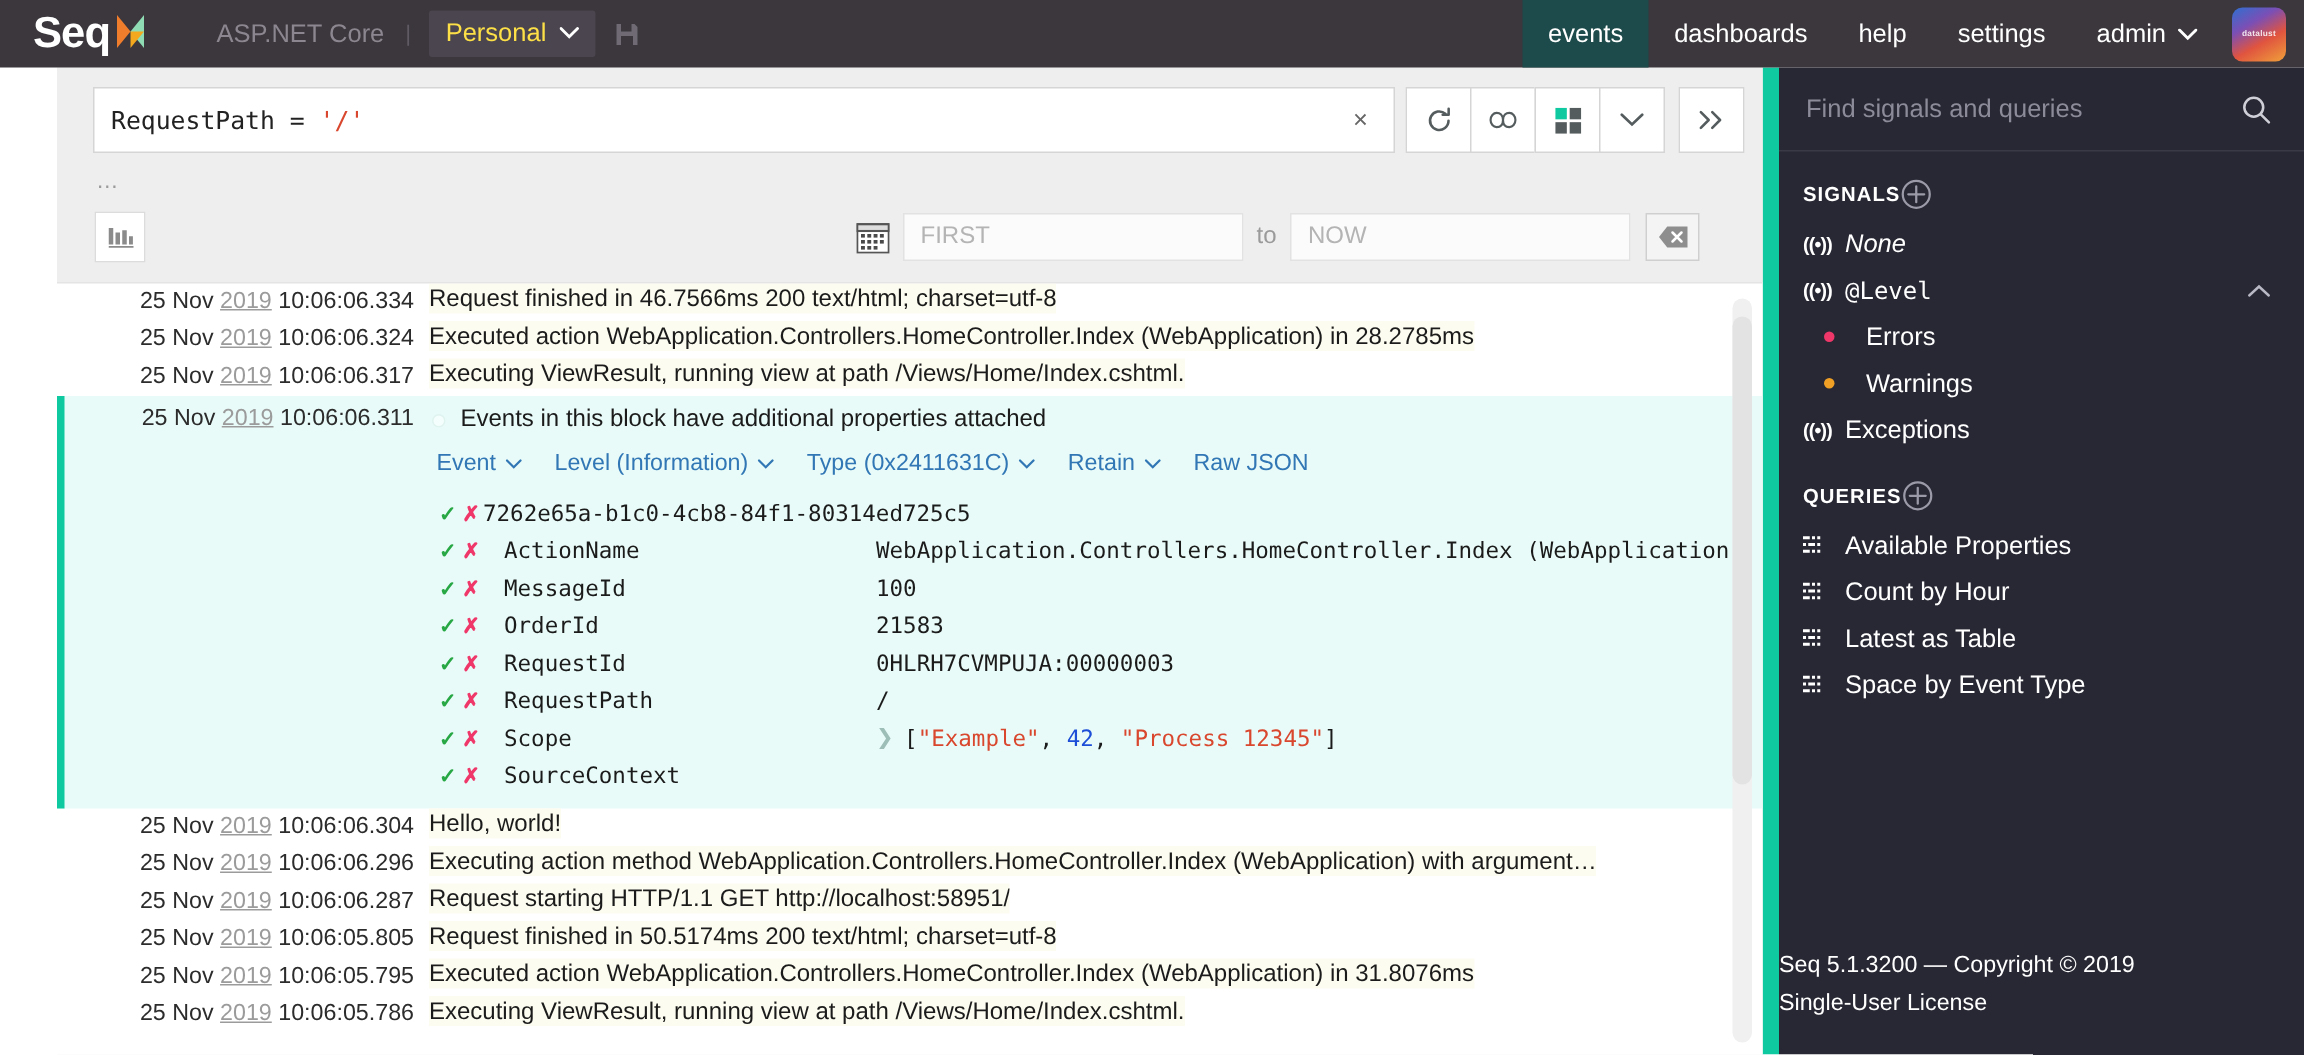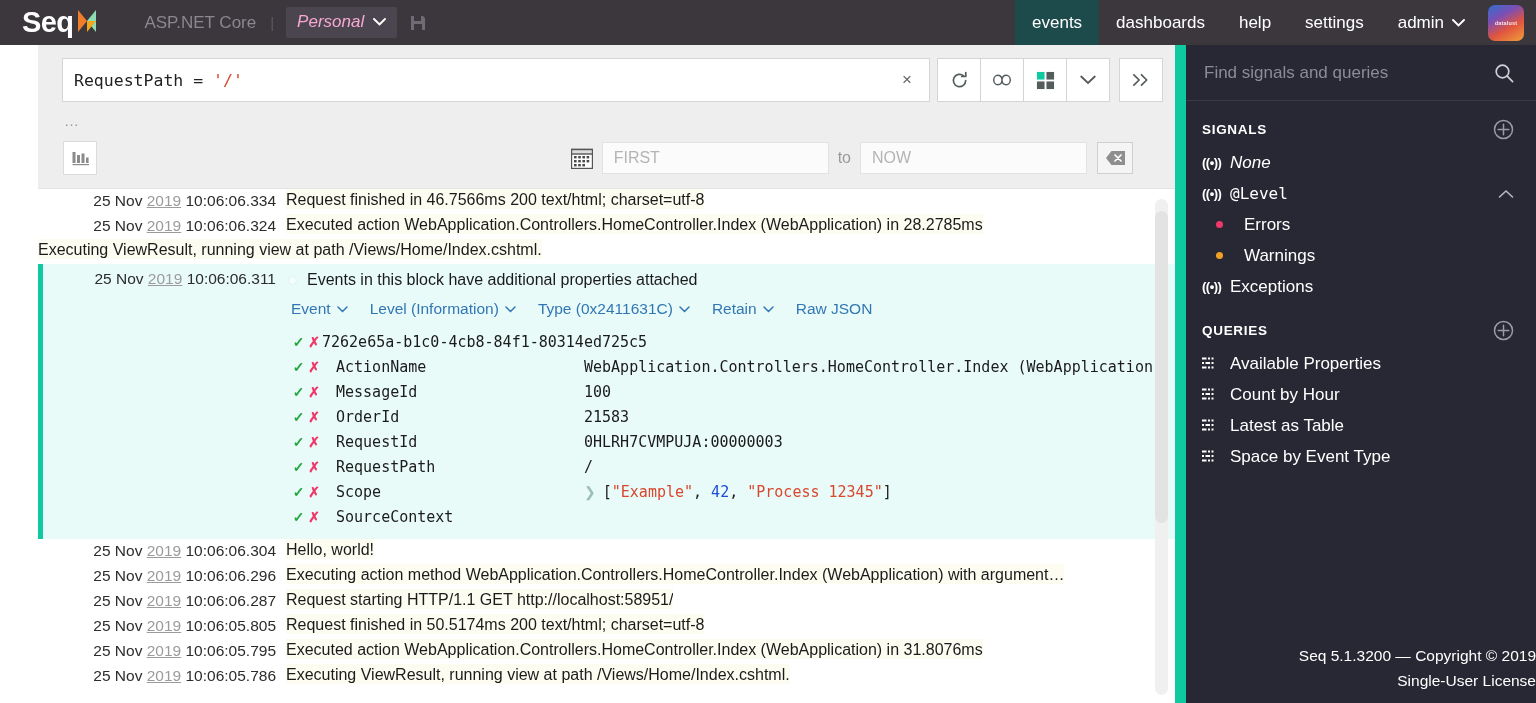--- a/index.html
+++ b/index.html
@@ -46,23 +46,23 @@
     position: absolute; left: 9px; top: 11px;
     width: 0; height: 0;
     border-left: 9px solid #f4a81d;
     border-top: 0 solid transparent;
     border-bottom: 11px solid transparent;
   }
   .nav-ctx { display: flex; align-items: center; margin-left: 48px; gap: 0; }
   .ctx-app { color: #8b868f; font-size: 17px; padding-right: 14px; }
   .ctx-sep { color: #5f5a63; font-size: 15px; padding-right: 12px; }
   .ctx-personal {
-    background: #4a454e; color: #f9a8d4; font-size: 17px;
+    background: #4a454e; color: #fde047; font-size: 17px;
     padding: 5px 11px 6px 11px; border-radius: 2px;
-    display: flex; align-items: center; gap: 9px; cursor: pointer; font-style: italic;
+    display: flex; align-items: center; gap: 9px; cursor: pointer;
   }
   .ctx-save { color: #6f6a74; margin-left: 13px; display: flex; align-items: center; cursor: pointer; }
 
   .nav-right { margin-left: auto; display: flex; align-items: stretch; }
   .nav-item {
     display: flex; align-items: center; padding: 0 17px;
     color: #ffffff; font-size: 17px; cursor: pointer;
     text-decoration: none;
   }
   .nav-item.active { background: #1d4a4a; }
@@ -221,41 +221,41 @@
     padding: 0 22px 0 16px; border-bottom: 1px solid #3a3a46;
   }
   .side-search input {
     flex: 1; background: transparent; border: none; outline: none;
     color: #ffffff; font-size: 17px; font-family: "Liberation Sans", sans-serif;
   }
   .side-search input::placeholder { color: #8b8b99; }
   .search-ico { color: #cfcfd8; display: flex; align-items: center; cursor: pointer; }
 
   .side-sec-head {
-    display: flex; align-items: center; justify-content: space-between;
+    display: flex; align-items: center; 
     padding: 18px 22px 7px 16px;
   }
   .side-sec-title { font-size: 13.5px; font-weight: bold; letter-spacing: 0.7px; color: #ffffff; }
   .plus-ico { color: #9a9aa8; cursor: pointer; display: flex; }
 
   .side-item {
     display: flex; align-items: center; height: 31px;
     padding-left: 16px; padding-right: 22px; cursor: pointer;
   }
   .side-item .sico { width: 28px; min-width: 28px; display: flex; align-items: center; color: #ffffff; }
   .side-item .slabel { font-size: 17px; color: #ffffff; }
   .side-item .slabel.italic { font-style: italic; }
   .side-item .slabel.mono { font-family: "DejaVu Sans Mono", monospace; font-size: 16px; }
   .side-item.sub { padding-left: 30px; }
   .side-item.sub .sico { width: 28px; min-width: 28px; }
   .dot { width: 7px; height: 7px; border-radius: 50%; display: block; }
   .caret-up { margin-left: auto; color: #b9b9c5; cursor: pointer; display: flex; }
 
   .side-footer {
-    margin-top: auto; padding-bottom: 10px; text-align: right;
+    margin-top: auto; padding-bottom: 22px; text-align: left;
   }
   .side-footer div { font-size: 15.5px; color: #ffffff; line-height: 25px; }
 
   
   .sig-ico { font-size: 13px; font-weight: bold; letter-spacing: -0.5px; white-space: nowrap; }
 </style>
 </head>
 <body>
 
 <div class="app">
@@ -418,20 +418,21 @@
 
         <div class="ev-row plain">
           <div class="ev-ts"><span>25 Nov </span><span class="yr">2019</span><span> 10:06:06.334</span></div>
           <div class="ev-msg">Request finished in 46.7566ms 200 text/html; charset=utf-8</div>
         </div>
         <div class="ev-row plain">
           <div class="ev-ts"><span>25 Nov </span><span class="yr">2019</span><span> 10:06:06.324</span></div>
           <div class="ev-msg">Executed action WebApplication.Controllers.HomeController.Index (WebApplication) in 28.2785ms</div>
         </div>
         <div class="ev-row plain">
+          <div class="ev-ts"><span>25 Nov </span><span class="yr">2019</span><span> 10:06:06.317</span></div>
           <div class="ev-msg">Executing ViewResult, running view at path /Views/Home/Index.cshtml.</div>
         </div>
 
         <div class="ev-block-selected">
           <div class="sel-head">
             <div class="ev-ts"><span>25 Nov </span><span class="yr">2019</span><span> 10:06:06.311</span></div>
             <span class="sel-dot"></span>
             <div class="sel-msg">Events in this block have additional properties attached</div>
           </div>
 

